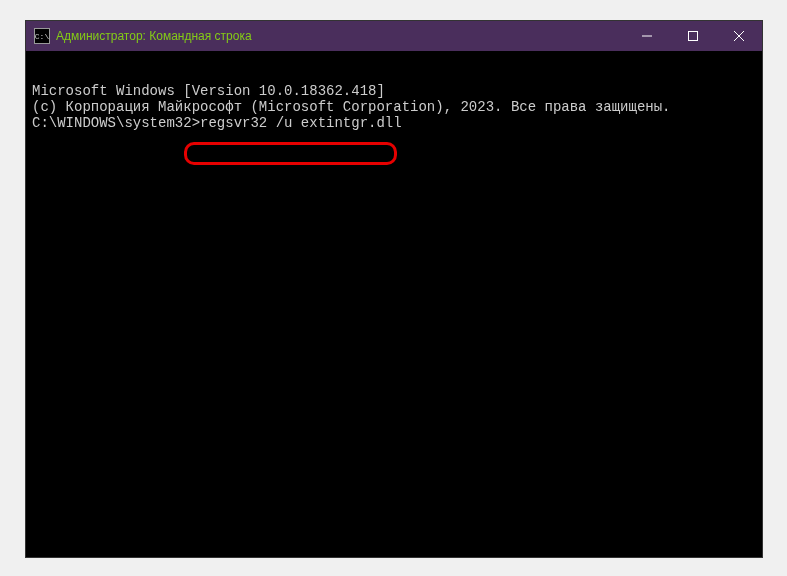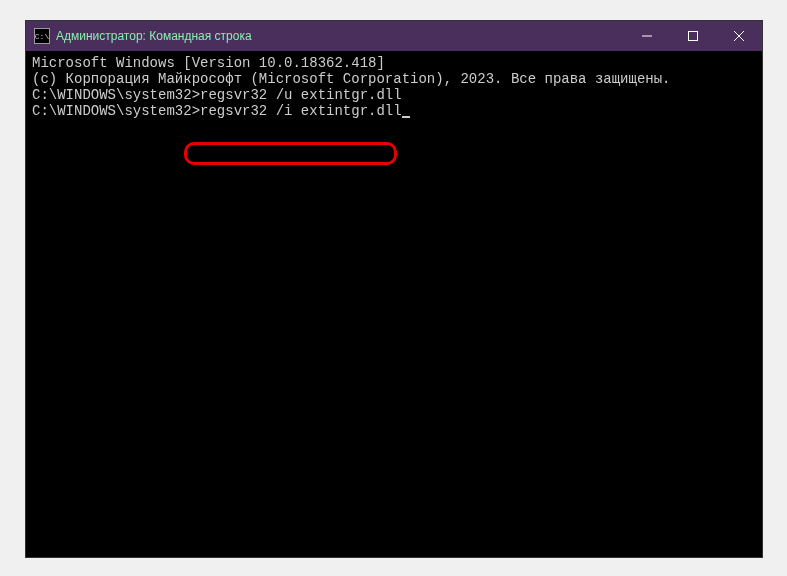--- a/index.html
+++ b/index.html
@@ -36,21 +36,21 @@
       background: #000;
       border: 1px solid #999;
       margin-right: 6px;
       display: flex;
       align-items: center;
       justify-content: center;
       font-size: 8px;
       color: #ccc;
     }
     .title-text {
-      color: #86efac;
+      color: #84cc16;
       font-size: 12px;
       font-family: 'Segoe UI', Tahoma, sans-serif;
       flex: 1;
     }
     .window-controls {
       display: flex;
       height: 100%;
     }
     .window-btn {
       width: 46px;
@@ -65,20 +65,21 @@
     .window-btn svg {
       width: 10px;
       height: 10px;
     }
     .terminal {
       padding: 4px 6px;
       color: #cccccc;
       font-size: 14px;
       line-height: 16px;
       font-family: Consolas, 'Courier New', monospace;
+      margin-top: 28px;
     }
     .terminal-line {
       white-space: pre;
     }
     .highlight-box {
       position: absolute;
       border: 3px solid #e60000;
       border-radius: 10px;
       pointer-events: none;
     }
@@ -116,17 +117,16 @@
           </svg>
       </div>
     </div>
   </div>
   <div class="terminal">
     <div class="terminal-line">Microsoft Windows [Version 10.0.18362.418]</div>
     <div class="terminal-line">(c) Корпорация Майкрософт (Microsoft Corporation), 2023. Все права защищены.</div>
     <div class="terminal-line"></div>
     <div class="terminal-line"><span>C:\WINDOWS\system32&gt;</span><span>regsvr32 /u extintgr.dll</span></div>
     <div class="terminal-line"></div>
-    <div class="terminal-line"><span>C:\WINDOWS\system32&gt;</span><span>regsvr32 /i extintgr.dll</span><span class="cursor"></span></div>
   </div>
 </div>
 
 <div class="highlight-box" style="top: 142px; left: 184px; width: 213px; height: 23px;"></div>
 
 </body></html>

